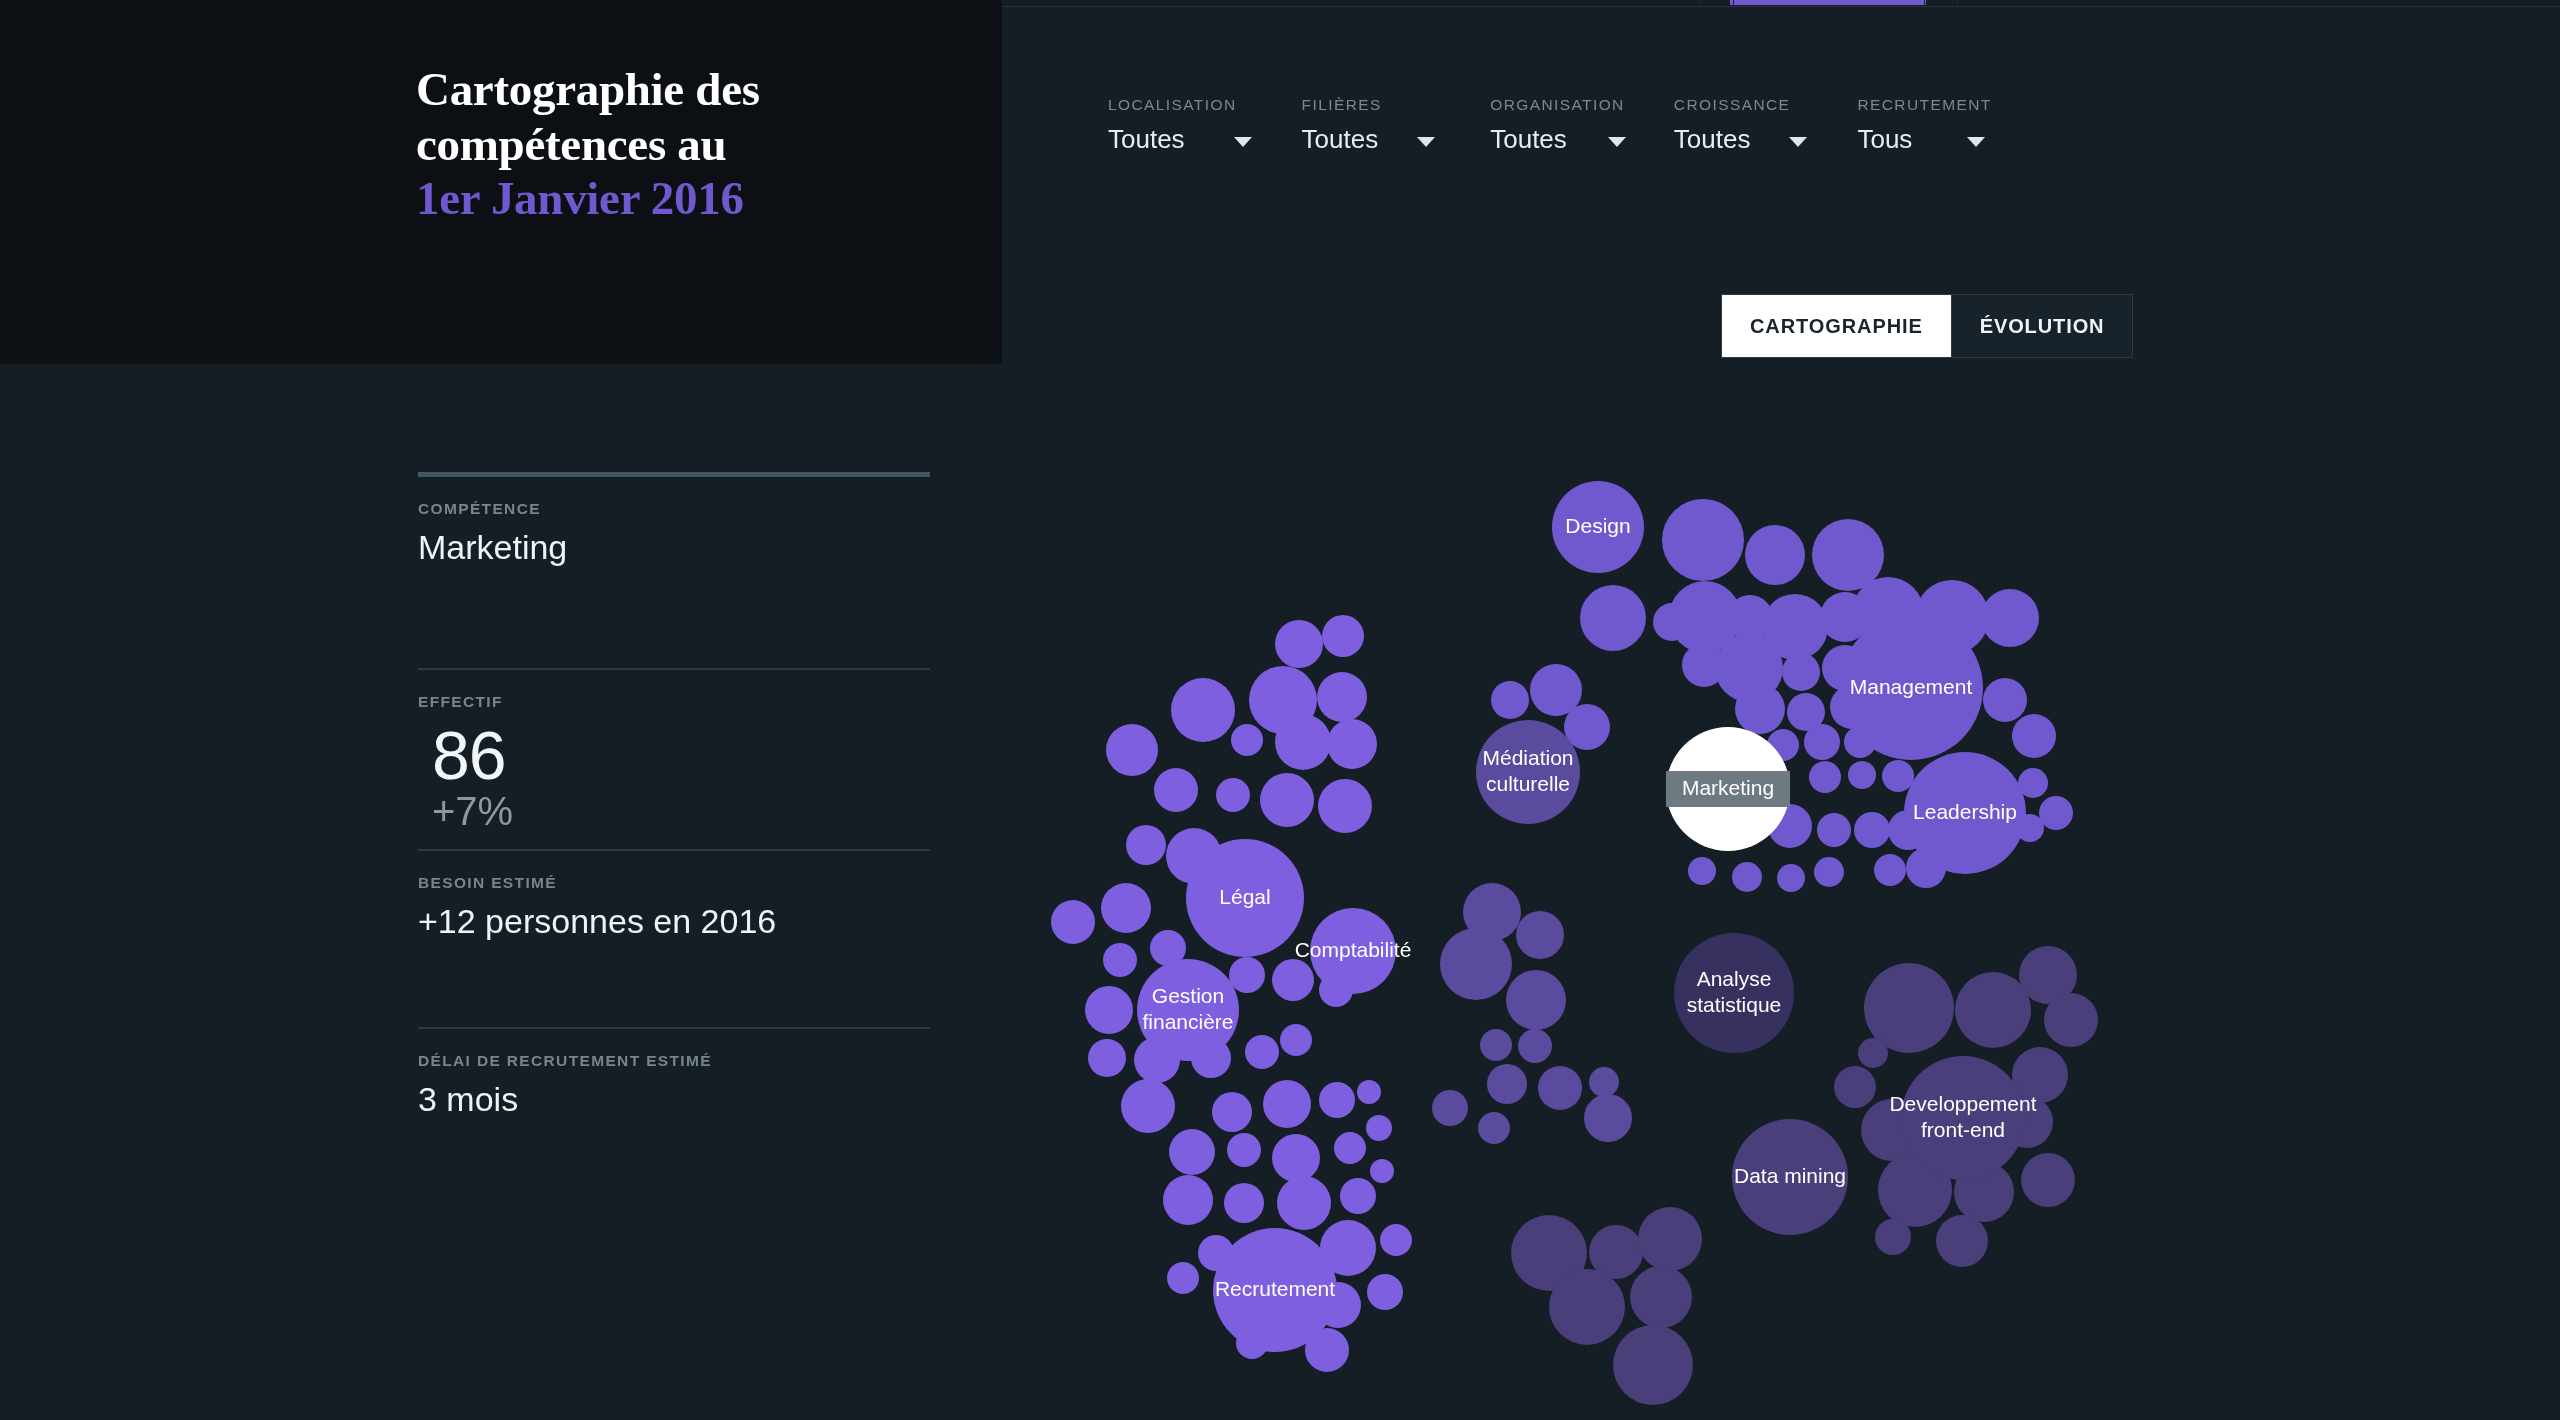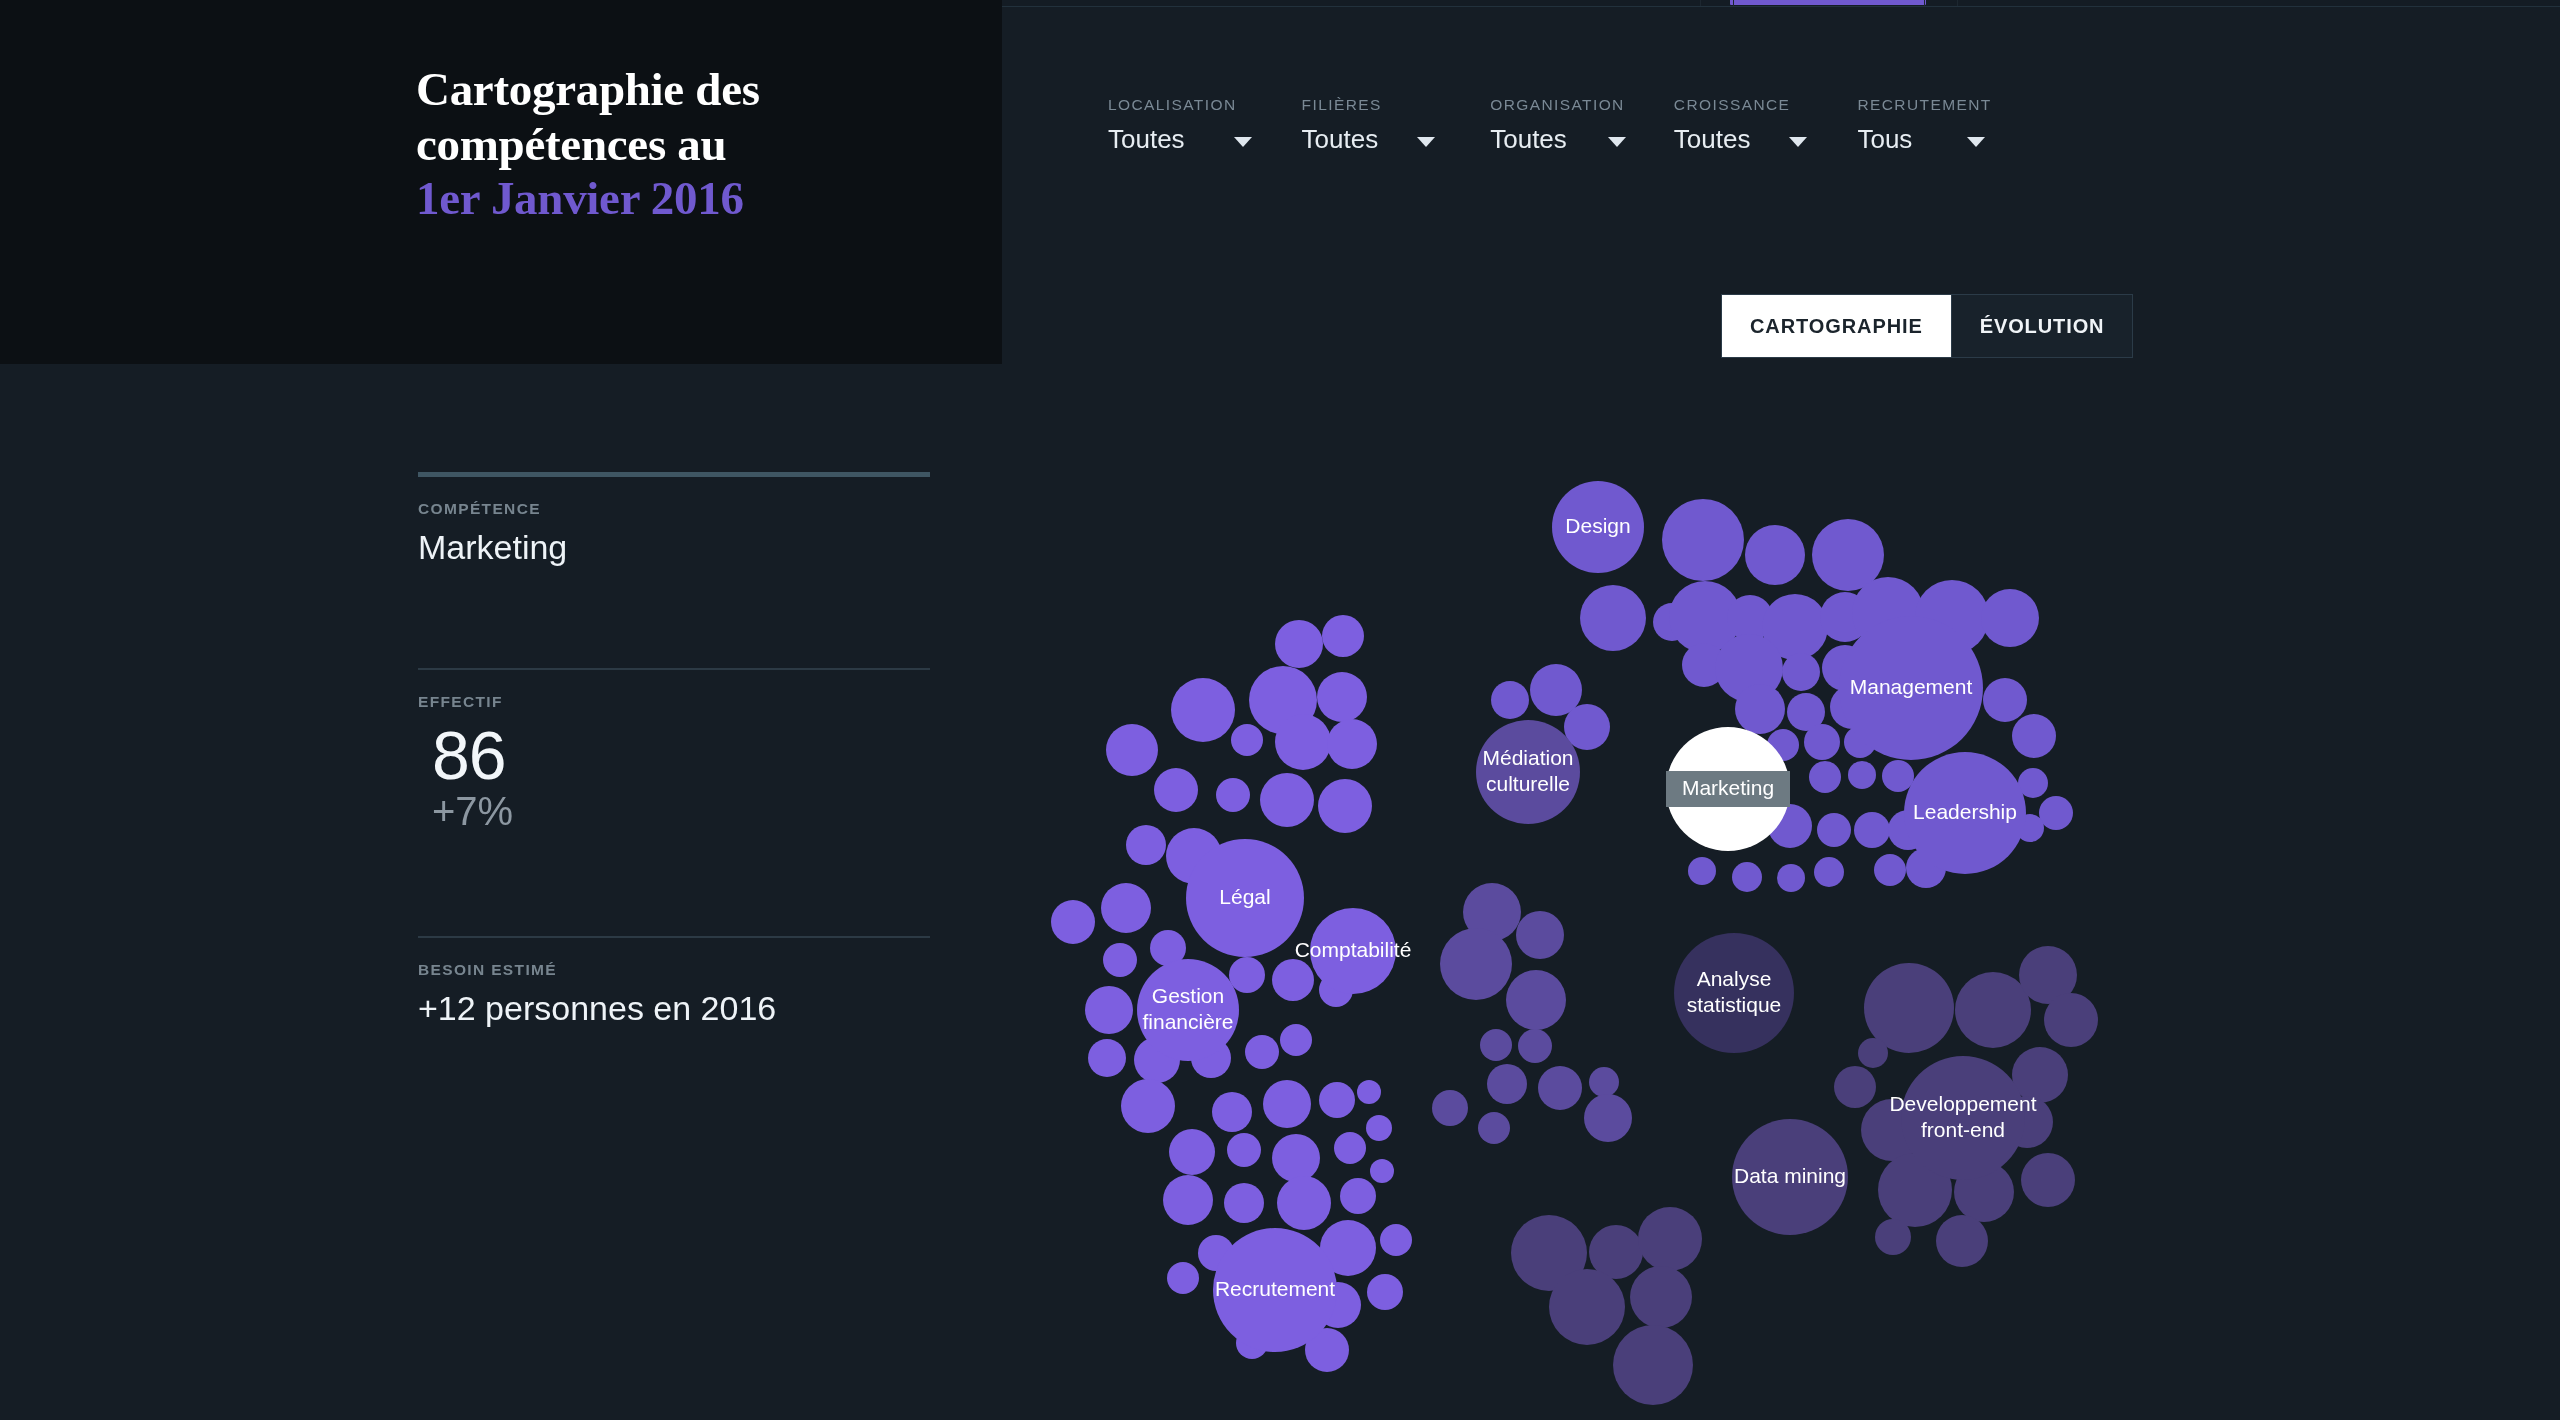--- a/index.html
+++ b/index.html
@@ -103,21 +103,21 @@
     font-size:15.5px;letter-spacing:1.35px;color:#77858f;
     text-transform:uppercase;margin-top:23px;white-space:nowrap;font-weight:bold;
   }
   .statblock .sval{
     font-size:34px;color:#eef3f7;margin-top:10px;font-weight:400;white-space:nowrap;
   }
   .statblock.effectif .sval{display:flex;align-items:baseline;flex-direction:column;}
   .statblock.effectif .bignum{font-size:68px;line-height:1;color:#f2f6f9;font-weight:400;letter-spacing:-1px;}
   .statblock.effectif .delta{font-size:40px;color:#8c97a1;margin-left:14px;font-weight:400;}
   .sb-competence{height:196px;}
-  .sb-effectif{height:268px;}
+  .sb-effectif{height:181px;}
   .sb-besoin{height:178px;}
   .sb-delai{height:140px;}
 
   
   .bubbles{position:absolute;left:1002px;top:0;width:1558px;height:1420px;overflow:hidden;}
   .bubbles svg{display:block;}
   .blabel{
     fill:#ffffff;
     font-family:"Liberation Sans", sans-serif;
     font-size:21px;
@@ -211,20 +211,25 @@
         <span class="delta">+7%</span>
       </div>
     </div>
 
     <div class="statblock sb-besoin">
       <div class="rule"></div>
       <div class="slab">BESOIN ESTIMÉ</div>
       <div class="sval">+12 personnes en 2016</div>
     </div>
 
+    <div class="statblock sb-delai">
+      <div class="rule"></div>
+      <div class="slab">DÉLAI DE RECRUTEMENT ESTIMÉ</div>
+      <div class="sval">3 mois</div>
+    </div>
 
   </div>
 
   <div class="bubbles">
     <svg id="bubble-svg" width="1558" height="1420" viewBox="0 0 1558 1420">
       <g id="bubble-layer">
           <circle cx="701" cy="540" r="41" fill="#7059cf"></circle>
           <circle cx="773" cy="555" r="30" fill="#7059cf"></circle>
           <circle cx="846" cy="555" r="36" fill="#7059cf"></circle>
           <circle cx="611" cy="618" r="33" fill="#7059cf"></circle>

